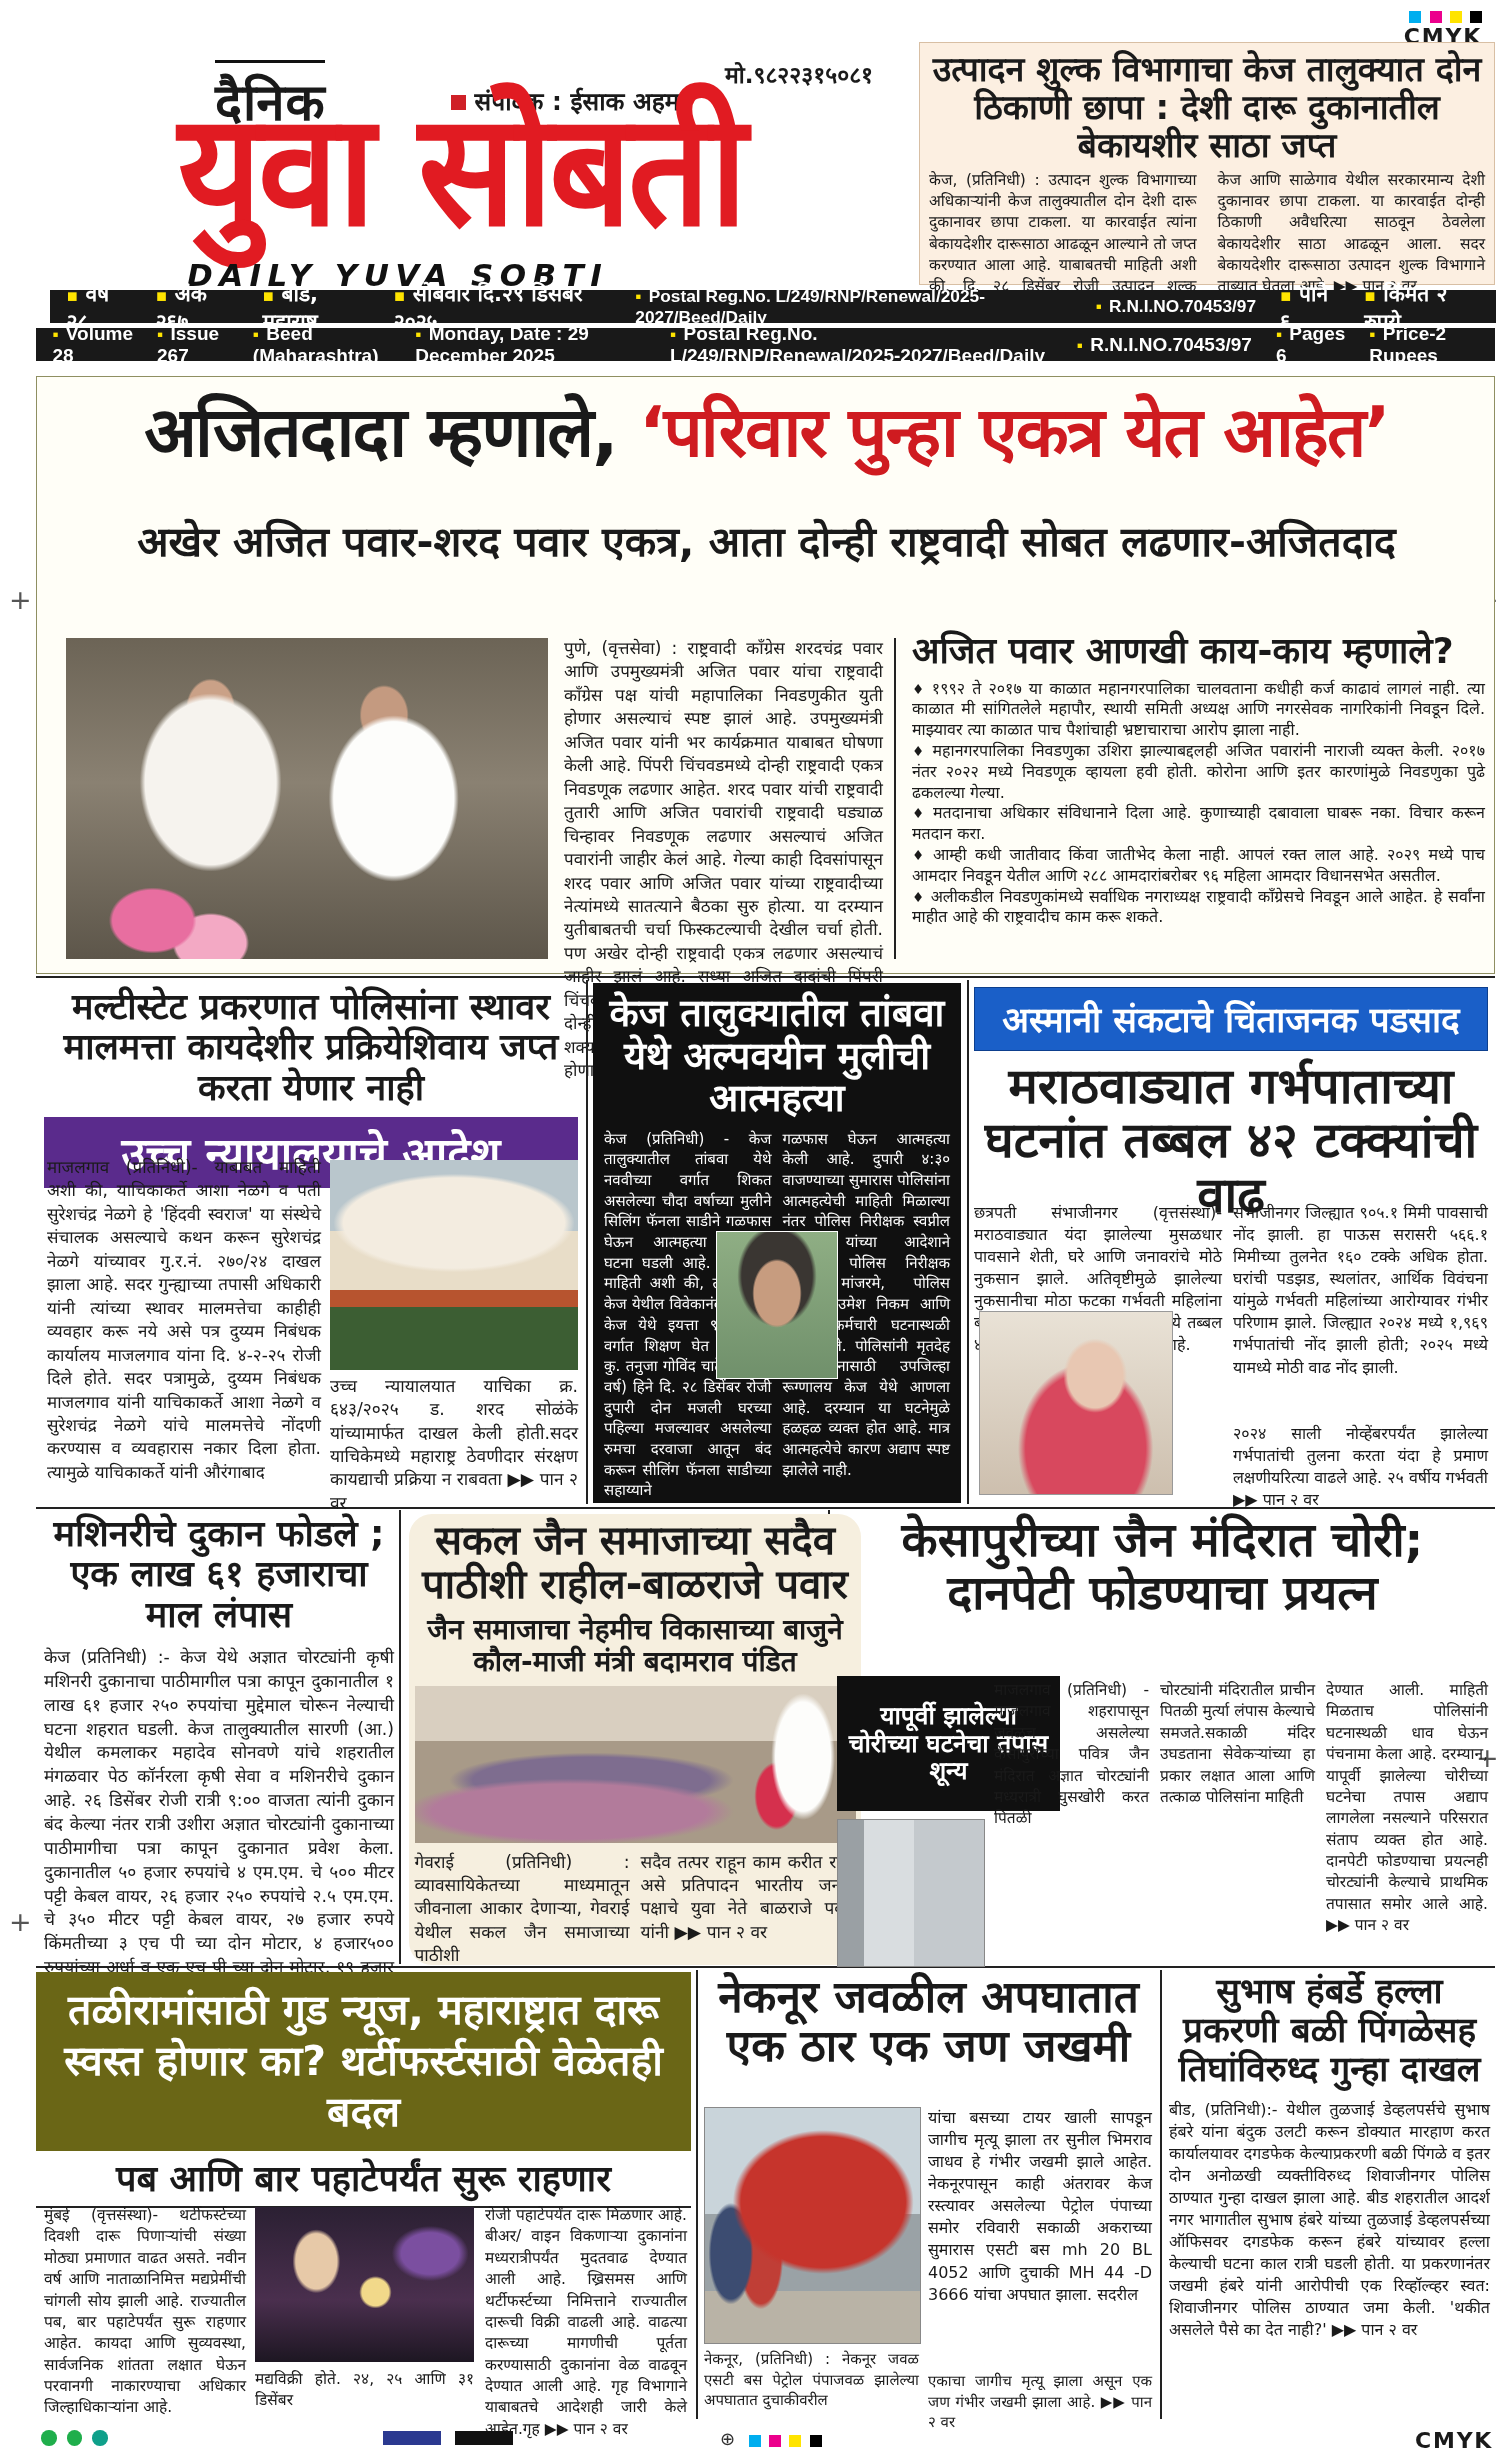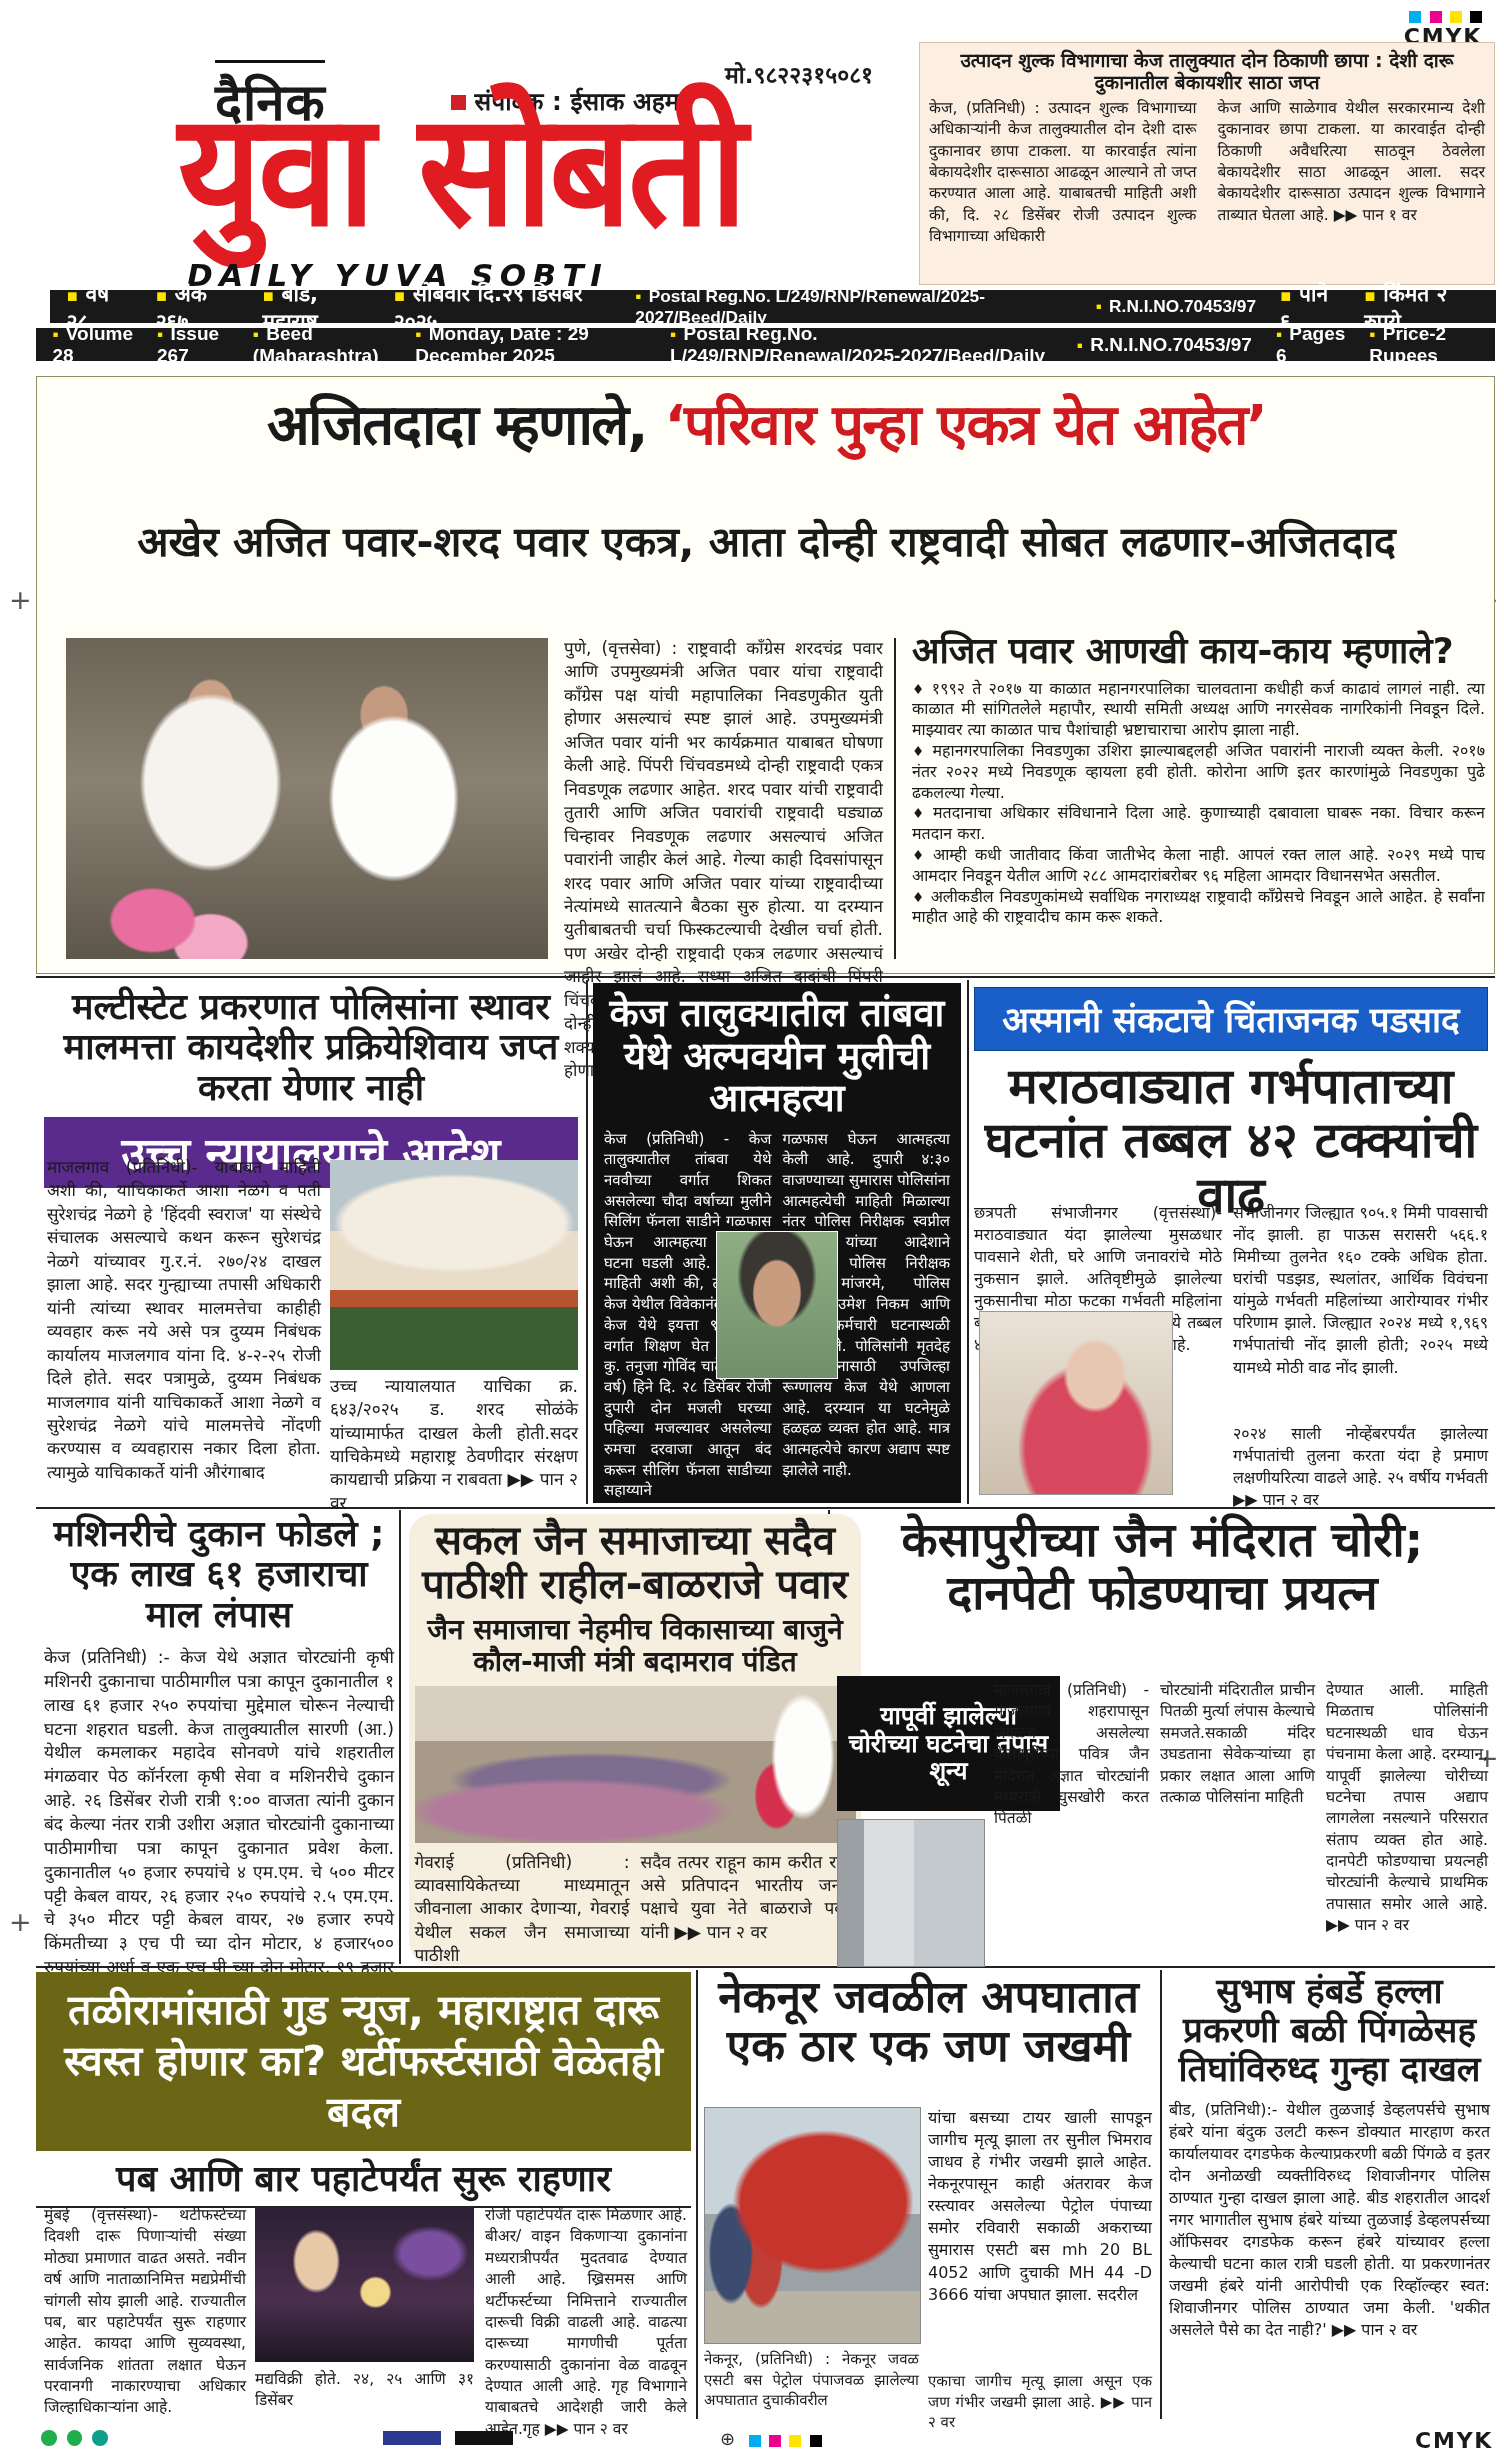--- a/index.html
+++ b/index.html
@@ -86,21 +86,21 @@
     <div class="cmyk-label">CMYK</div>
   </div>
 
   <div class="abs daily" style="left:215px;top:60px;">दैनिक</div>
   <div class="abs editor" style="left:451px;top:84px;"><span class="sq"></span><span>संपादक : ईसाक अहमद</span></div>
   <div class="abs phone" style="left:725px;top:58px;">मो.९८२२३१५०८१</div>
   <div class="abs brand" style="left:178px;top:98px;">युवा सोबती</div>
   <div class="abs brand-sub" style="left:187px;top:257px;font-style:italic;">DAILY YUVA SOBTI</div>
 
   <div class="abs" style="left:919px;top:42px;width:576px;height:243px;background:#fcefe1;border:0.9px solid #d8bfa4;padding:7.3px 9px;box-sizing:border-box;">
-    <div class="hl" style="font-size:19px;text-align:center;">उत्पादन शुल्क विभागाचा केज तालुक्यात दोन ठिकाणी छापा : देशी दारू दुकानातील बेकायशीर साठा जप्त</div>
+    <div class="hl" style="font-size:34px;text-align:center;">उत्पादन शुल्क विभागाचा केज तालुक्यात दोन ठिकाणी छापा : देशी दारू दुकानातील बेकायशीर साठा जप्त</div>
     <div style="display:flex;gap:21px;margin-top:5px;">
       <div class="body-txt" style="flex:1;font-size:15.5px;">केज, (प्रतिनिधी) : उत्पादन शुल्क विभागाच्या अधिकाऱ्यांनी केज तालुक्यातील दोन देशी दारू दुकानावर छापा टाकला. या कारवाईत त्यांना बेकायदेशीर दारूसाठा आढळून आल्याने तो जप्त करण्यात आला आहे. याबाबतची माहिती अशी की, दि. २८ डिसेंबर रोजी उत्पादन शुल्क विभागाच्या अधिकारी</div>
       <div class="body-txt" style="flex:1;font-size:15.5px;">केज आणि साळेगाव येथील सरकारमान्य देशी दुकानावर छापा टाकला. या कारवाईत दोन्ही ठिकाणी अवैधरित्या साठवून ठेवलेला बेकायदेशीर साठा आढळून आला. सदर बेकायदेशीर दारूसाठा उत्पादन शुल्क विभागाने ताब्यात घेतला आहे. ▶▶ पान १ वर</div>
     </div>
   </div>
 
   <div class="abs dl dl-mr" style="left:50px;top:290px;width:1446px;height:33px;box-sizing:border-box;">
     <span class="dl-item">वर्ष २८</span>
     <span class="dl-item">अंक २६७</span>
     <span class="dl-item">बीड, महाराष्ट्र</span>
@@ -120,21 +120,21 @@
     <span class="dl-item">Pages 6</span>
     <span class="dl-item">Price-2 Rupees</span>
   </div>
 
   <div class="abs regmark" style="left:9px;top:584px;">+</div>
   <div class="abs regmark" style="left:1476px;top:584px;">+</div>
   <div class="abs regmark" style="left:9px;top:1906px;">+</div>
   <div class="abs regmark" style="left:1476px;top:1742px;">+</div>
 
   <div class="abs frame" style="left:36px;top:376px;width:1459px;height:598px;box-sizing:border-box;"></div>
-  <div class="abs hl" style="left:55px;top:394px;width:1423px;text-align:center;font-size:56px;letter-spacing:-1.8px;">
+  <div class="abs hl" style="left:55px;top:394px;width:1423px;text-align:center;font-size:69px;letter-spacing:-1.8px;">
     <span>अजितदादा म्हणाले,</span>
     <span style="color:#cf1b20;">‘परिवार पुन्हा एकत्र येत आहेत’</span>
   </div>
   <div class="abs hl" style="left:55px;top:520px;width:1423px;text-align:center;font-size:41px;">अखेर अजित पवार-शरद पवार एकत्र, आता दोन्ही राष्ट्रवादी सोबत लढणार-अजितदाद</div>
 
   <div class="abs ph ph-lead" style="left:66px;top:638px;width:482px;height:321px;"></div>
 
   <div class="abs body-txt" style="left:564px;top:637px;width:319px;height:326px;font-size:17px;">
     <span>पुणे, (वृत्तसेवा) : राष्ट्रवादी काँग्रेस शरदचंद्र पवार आणि उपमुख्यमंत्री अजित पवार यांचा राष्ट्रवादी काँग्रेस पक्ष यांची महापालिका निवडणुकीत युती होणार असल्याचं स्पष्ट झालं आहे. उपमुख्यमंत्री अजित पवार यांनी भर कार्यक्रमात याबाबत घोषणा केली आहे. पिंपरी चिंचवडमध्ये दोन्ही राष्ट्रवादी एकत्र निवडणूक लढणार आहेत. शरद पवार यांची राष्ट्रवादी तुतारी आणि अजित पवारांची राष्ट्रवादी घड्याळ चिन्हावर निवडणूक लढणार असल्याचं अजित पवारांनी जाहीर केलं आहे. गेल्या काही दिवसांपासून शरद पवार आणि अजित पवार यांच्या राष्ट्रवादीच्या नेत्यांमध्ये सातत्याने बैठका सुरु होत्या. या दरम्यान युतीबाबतची चर्चा फिस्कटल्याची देखील चर्चा होती. पण अखेर दोन्ही राष्ट्रवादी एकत्र लढणार असल्याचं जाहीर झालं आहे. सध्या अजित दादांची पिंपरी चिंचवडची घोषणा केली आहे. पण पुणे शहरातही दोन्ही राष्ट्रवादी एकत्र निवडणूक लढण्याची दाट शक्यता आहे. याबाबत आज रात्री अंतिम फैसला होणार असल्याची माहिती आहे.</span>
     <span class="jump">▶▶ पान २ वर</span>

